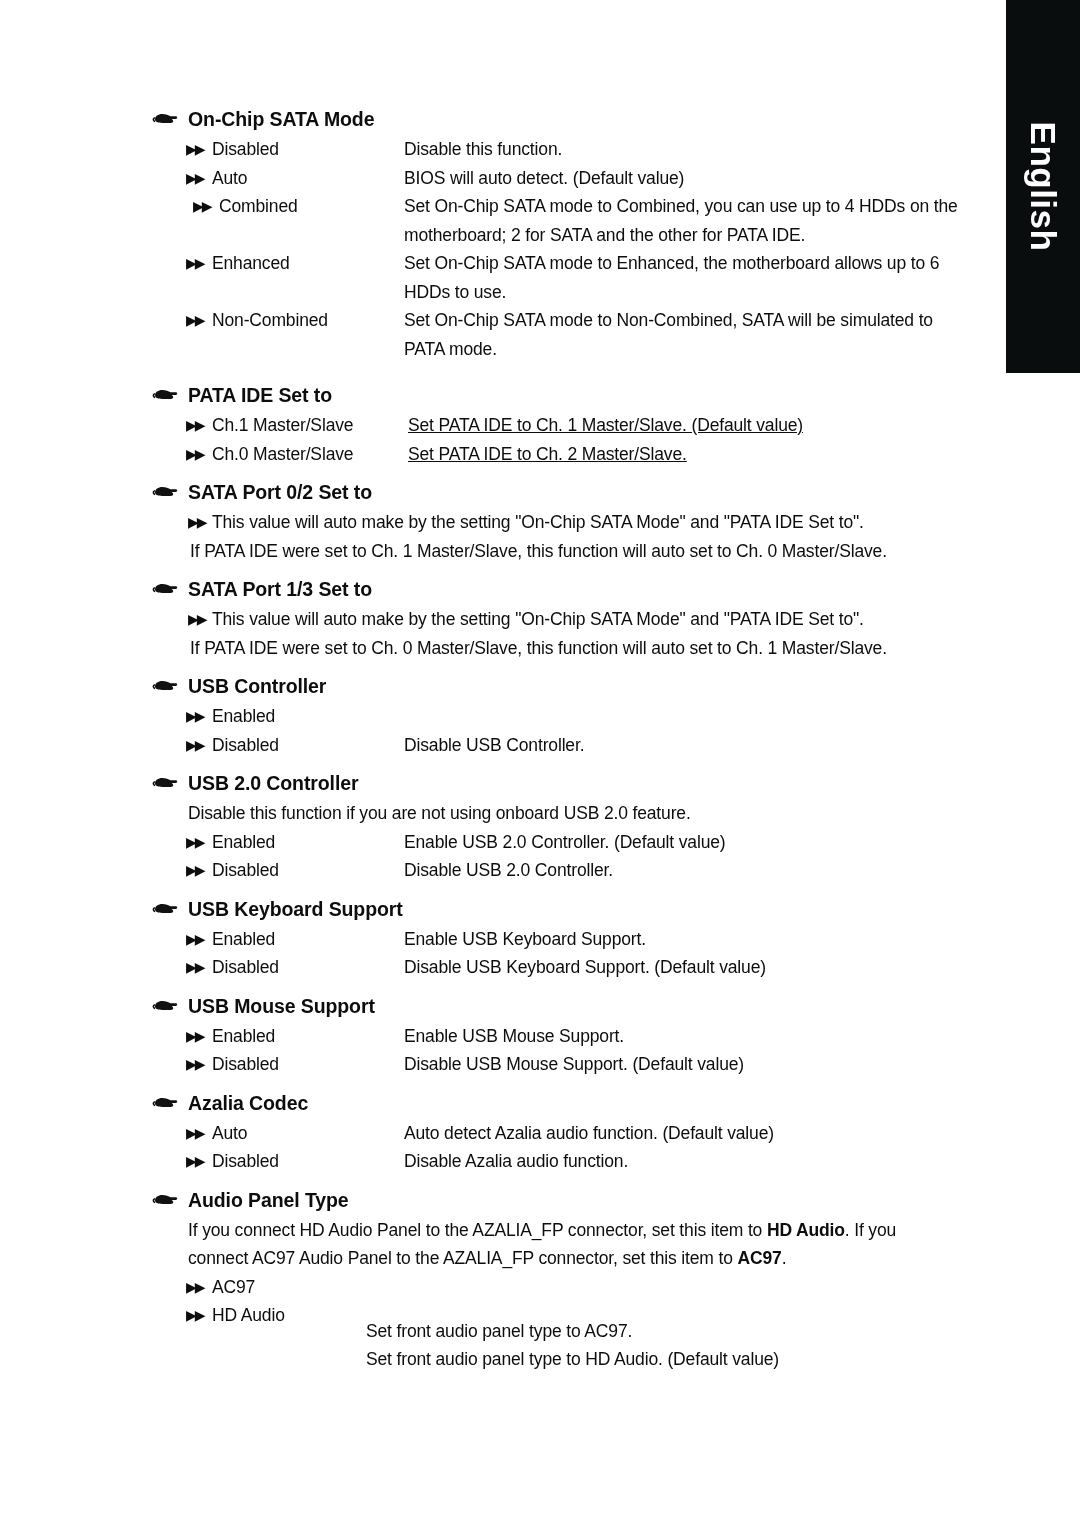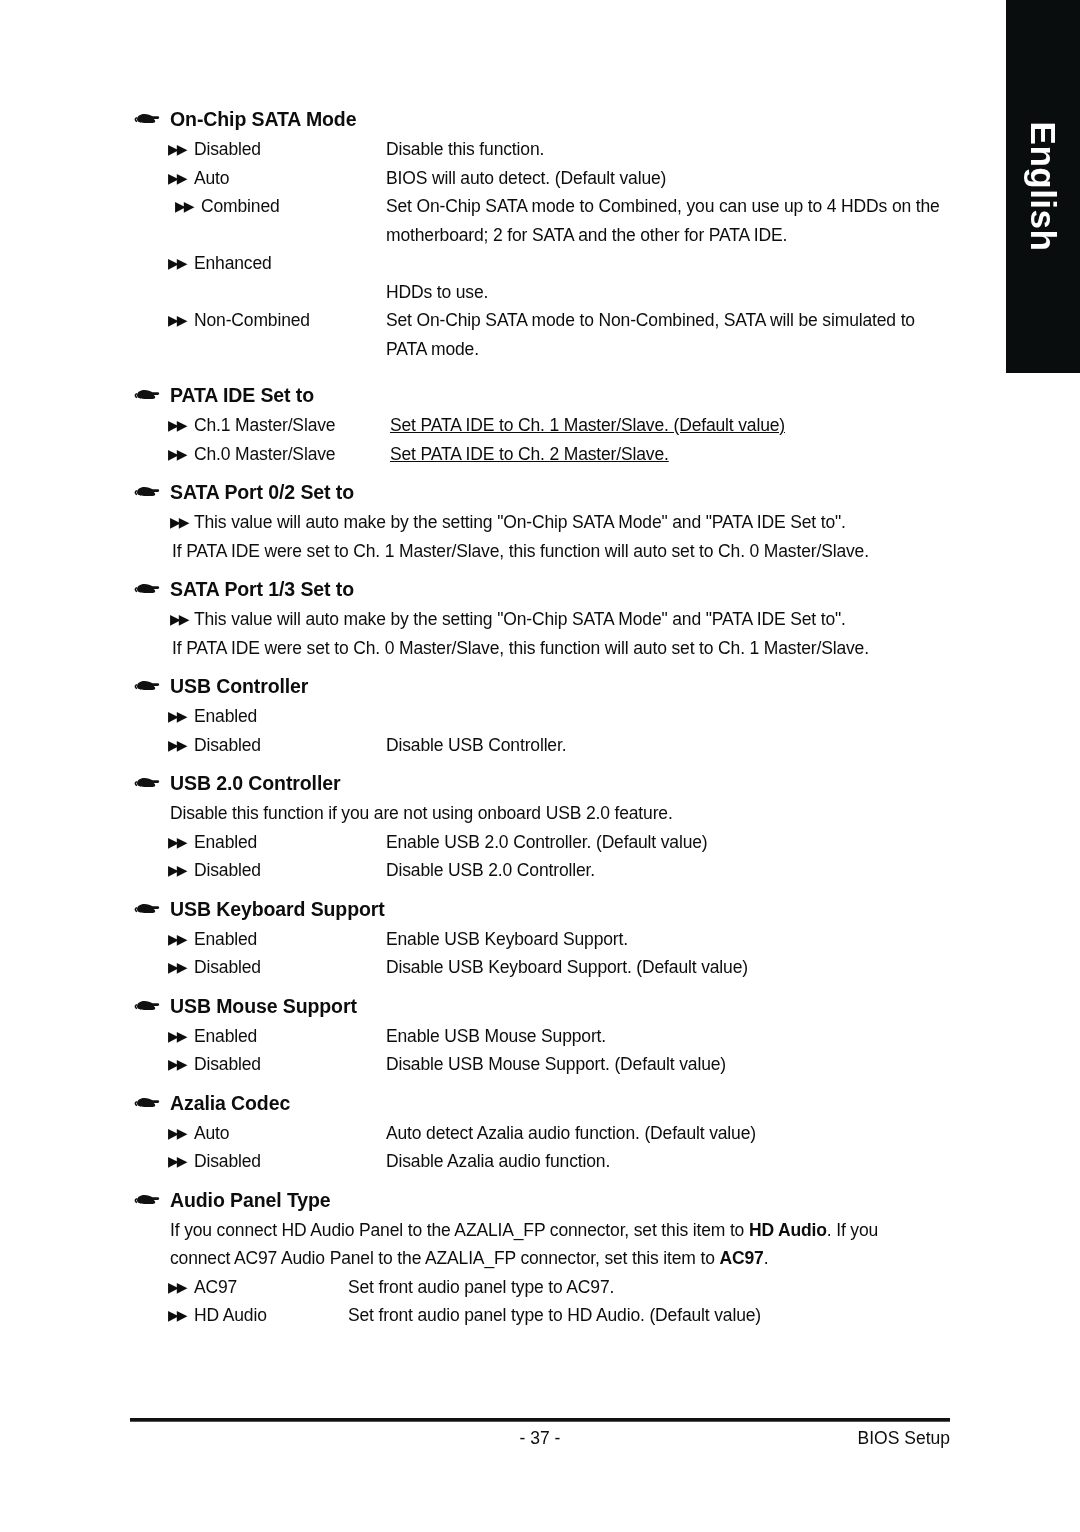--- a/index.html
+++ b/index.html
@@ -39,21 +39,21 @@
     letter-spacing: 0.5px;
     transform: rotate(90deg);
     transform-origin: 37px 37px;
     white-space: nowrap;
   }
 
   
   .page {
     position: absolute;
     top: 0;
-    left: 0;
+    left: 18px;
     width: 1006px;
     height: 1224px;
   }
 
   .content {
     position: absolute;
     left: 130px;
     top: 104px;
     width: 830px;
   }
@@ -118,21 +118,21 @@
 
   
   .opt.ind1 { padding-left: 38px; }
   .opt.ind1 .bullet { left: 38px; }
   .opt.ind2 { padding-left: 45px; }
   .opt.ind2 .bullet { left: 45px; }
 
   
   .desc-a .odesc { left: 256px; }   
   .desc-b .odesc { left: 260px; text-decoration: underline; }   
-  .desc-c .odesc { left: 218px; }   
+  .desc-c .odesc { left: 218px; margin-top: 44px; }   
 
   
   .cont {
     padding-left: 256px;
     font-size: 17.5px;
     line-height: 28.5px;
     letter-spacing: -0.15px;
   }
 
   
@@ -226,20 +226,21 @@
       <div class="opt ind2 desc-a">
         <span class="bullet">▶▶</span>
         <span class="olabel">Combined</span>
         <span class="odesc">Set On-Chip SATA mode to Combined, you can use up to 4 HDDs on the</span>
       </div>
       <div class="cont">motherboard; 2 for SATA and the other for PATA IDE.</div>
 
       <div class="opt ind1 desc-a">
         <span class="bullet">▶▶</span>
         <span class="olabel">Enhanced</span>
+        <span class="odesc">Set On-Chip SATA mode to Enhanced, the motherboard allows up to 6</span>
       </div>
       <div class="cont">HDDs to use.</div>
 
       <div class="opt ind1 desc-a">
         <span class="bullet">▶▶</span>
         <span class="olabel">Non-Combined</span>
         <span class="odesc">Set On-Chip SATA mode to Non-Combined, SATA will be simulated to</span>
       </div>
       <div class="cont">PATA mode.</div>
     </div>
@@ -430,24 +431,17 @@
       </div>
       <div class="opt ind1 desc-c">
         <span class="bullet">▶▶</span>
         <span class="olabel">HD Audio</span>
         <span class="odesc">Set front audio panel type to HD Audio. (Default value)</span>
       </div>
     </div>
 
   </div>
 
-  <div class="footer">
-    <div class="footer-rule"></div>
-    <div class="footer-row">
-      <span class="page-num">- 37 -</span>
-      <span class="footer-right">BIOS Setup</span>
-    </div>
-  </div>
 </div>
 
 <div class="lang-tab">
   <div class="lang-tab-label">English</div>
 </div>
 
 </body></html>

